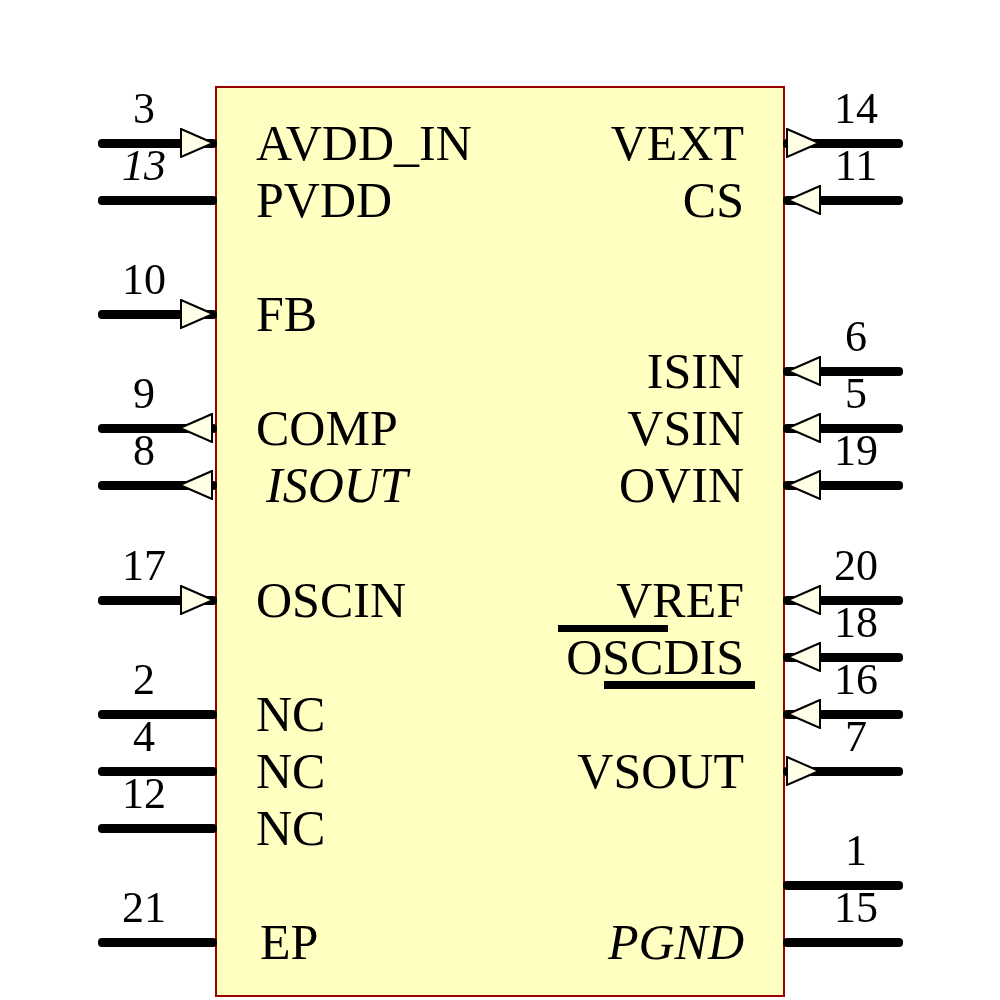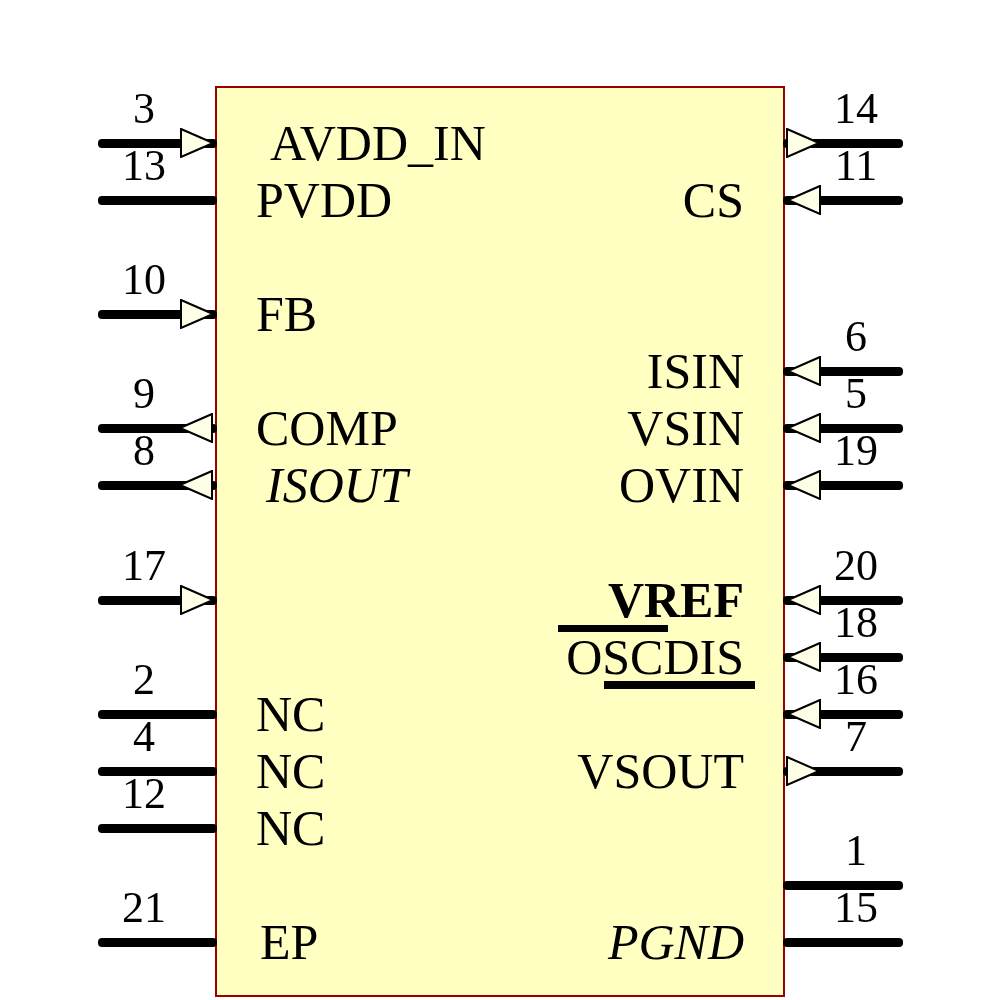--- a/index.html
+++ b/index.html
@@ -55,23 +55,23 @@
 </head>
 <body>
 
 <div id="canvas" style="background: rgb(255, 255, 255);">
   <div class="chip-body" style="left: 215px; top: 86px; width: 570px; height: 911px; background: rgb(255, 255, 194); border-color: rgb(153, 0, 0);"></div>
 <div class="pin-line" style="background: rgb(0, 0, 0); top: 139px; left: 98px; width: 119px;"></div>
     <svg width="34" height="30" viewBox="0 0 34 30" class="pin-arrow" style="left: 180px; top: 128px;">
       <polygon points="1,1 33,15 1,29" fill="#FFFFE8" stroke="#000000" stroke-width="2" stroke-linejoin="miter"></polygon>
     </svg>
     <div class="pin-number" style="left: 144px; top: 87px;">3</div>
-    <div class="pin-label" style="top: 118px; left: 270px;">AVDD_IN</div>
+    <div class="pin-label" style="top: 118px; left: 256px;">AVDD_IN</div>
     <div class="pin-line" style="background: rgb(0, 0, 0); top: 196px; left: 98px; width: 119px;"></div>
-    <div class="pin-number" style="left: 144px; top: 144px;">13</div>
+    <div class="pin-number" style="left: 144px; top: 144px; font-style: italic;">13</div>
     <div class="pin-label" style="top: 175px; left: 256px;">PVDD</div>
     <div class="pin-line" style="background: rgb(0, 0, 0); top: 310px; left: 98px; width: 119px;"></div>
     <svg width="34" height="30" viewBox="0 0 34 30" class="pin-arrow" style="left: 180px; top: 299px;">
       <polygon points="1,1 33,15 1,29" fill="#FFFFE8" stroke="#000000" stroke-width="2" stroke-linejoin="miter"></polygon>
     </svg>
     <div class="pin-number" style="left: 144px; top: 258px;">10</div>
     <div class="pin-label" style="top: 289px; left: 256px;">FB</div>
     <div class="pin-line" style="background: rgb(0, 0, 0); top: 424px; left: 98px; width: 119px;"></div>
     <svg width="34" height="30" viewBox="0 0 34 30" class="pin-arrow" style="left: 179px; top: 413px;">
       <polygon points="33,1 1,15 33,29" fill="#FFFFE8" stroke="#000000" stroke-width="2" stroke-linejoin="miter"></polygon>
@@ -82,37 +82,39 @@
     <svg width="34" height="30" viewBox="0 0 34 30" class="pin-arrow" style="left: 179px; top: 470px;">
       <polygon points="33,1 1,15 33,29" fill="#FFFFE8" stroke="#000000" stroke-width="2" stroke-linejoin="miter"></polygon>
     </svg>
     <div class="pin-number" style="left: 144px; top: 429px;">8</div>
     <div class="pin-label" style="top: 460px; left: 266px; font-style: italic;">ISOUT</div>
     <div class="pin-line" style="background: rgb(0, 0, 0); top: 596px; left: 98px; width: 119px;"></div>
     <svg width="34" height="30" viewBox="0 0 34 30" class="pin-arrow" style="left: 180px; top: 585px;">
       <polygon points="1,1 33,15 1,29" fill="#FFFFE8" stroke="#000000" stroke-width="2" stroke-linejoin="miter"></polygon>
     </svg>
     <div class="pin-number" style="left: 144px; top: 544px;">17</div>
+    <div class="pin-label" style="top: 575px; left: 256px;">OSCIN</div>
     <div class="pin-line" style="background: rgb(0, 0, 0); top: 710px; left: 98px; width: 119px;"></div>
     <div class="pin-number" style="left: 144px; top: 658px;">2</div>
     <div class="pin-label" style="top: 689px; left: 256px;">NC</div>
     <div class="pin-line" style="background: rgb(0, 0, 0); top: 767px; left: 98px; width: 119px;"></div>
     <div class="pin-number" style="left: 144px; top: 715px;">4</div>
     <div class="pin-label" style="top: 746px; left: 256px;">NC</div>
     <div class="pin-line" style="background: rgb(0, 0, 0); top: 824px; left: 98px; width: 119px;"></div>
     <div class="pin-number" style="left: 144px; top: 772px;">12</div>
     <div class="pin-label" style="top: 803px; left: 256px;">NC</div>
     <div class="pin-line" style="background: rgb(0, 0, 0); top: 938px; left: 98px; width: 119px;"></div>
     <div class="pin-number" style="left: 144px; top: 886px;">21</div>
     <div class="pin-label" style="top: 917px; left: 260px;">EP</div>
     <div class="pin-line" style="background: rgb(0, 0, 0); top: 139px; left: 783px; width: 120px;"></div>
     <svg width="34" height="30" viewBox="0 0 34 30" class="pin-arrow" style="left: 786px; top: 128px;">
       <polygon points="1,1 33,15 1,29" fill="#FFFFE8" stroke="#000000" stroke-width="2" stroke-linejoin="miter"></polygon>
     </svg>
     <div class="pin-number" style="left: 856px; top: 87px;">14</div>
+    <div class="pin-label" style="top: 118px; right: 256px; justify-content: flex-end;">VEXT</div>
     <div class="pin-line" style="background: rgb(0, 0, 0); top: 196px; left: 783px; width: 120px;"></div>
     <svg width="34" height="30" viewBox="0 0 34 30" class="pin-arrow" style="left: 787px; top: 185px;">
       <polygon points="33,1 1,15 33,29" fill="#FFFFE8" stroke="#000000" stroke-width="2" stroke-linejoin="miter"></polygon>
     </svg>
     <div class="pin-number" style="left: 856px; top: 144px;">11</div>
     <div class="pin-label" style="top: 175px; right: 256px; justify-content: flex-end;">CS</div>
     <div class="pin-line" style="background: rgb(0, 0, 0); top: 367px; left: 783px; width: 120px;"></div>
     <svg width="34" height="30" viewBox="0 0 34 30" class="pin-arrow" style="left: 787px; top: 356px;">
       <polygon points="33,1 1,15 33,29" fill="#FFFFE8" stroke="#000000" stroke-width="2" stroke-linejoin="miter"></polygon>
     </svg>
@@ -128,21 +130,21 @@
     <svg width="34" height="30" viewBox="0 0 34 30" class="pin-arrow" style="left: 787px; top: 470px;">
       <polygon points="33,1 1,15 33,29" fill="#FFFFE8" stroke="#000000" stroke-width="2" stroke-linejoin="miter"></polygon>
     </svg>
     <div class="pin-number" style="left: 856px; top: 429px;">19</div>
     <div class="pin-label" style="top: 460px; right: 256px; justify-content: flex-end;">OVIN</div>
     <div class="pin-line" style="background: rgb(0, 0, 0); top: 596px; left: 783px; width: 120px;"></div>
     <svg width="34" height="30" viewBox="0 0 34 30" class="pin-arrow" style="left: 787px; top: 585px;">
       <polygon points="33,1 1,15 33,29" fill="#FFFFE8" stroke="#000000" stroke-width="2" stroke-linejoin="miter"></polygon>
     </svg>
     <div class="pin-number" style="left: 856px; top: 544px;">20</div>
-    <div class="pin-label" style="top: 575px; right: 256px; justify-content: flex-end; font-weight: bold;">VREF</div>
+    <div class="pin-label" style="top: 575px; right: 256px; justify-content: flex-end;">VREF</div>
     <div class="pin-line" style="background: rgb(0, 0, 0); top: 653px; left: 783px; width: 120px;"></div>
     <svg width="34" height="30" viewBox="0 0 34 30" class="pin-arrow" style="left: 787px; top: 642px;">
       <polygon points="33,1 1,15 33,29" fill="#FFFFE8" stroke="#000000" stroke-width="2" stroke-linejoin="miter"></polygon>
     </svg>
     <div class="pin-number" style="left: 856px; top: 601px;">18</div>
     <div class="pin-label" style="top: 632px; right: 256px; justify-content: flex-end;">OSCDIS</div>
     <div class="overline-bar" style="left: 558px; top: 625px; width: 110px; height: 7px;"></div>
     <div class="pin-line" style="background: rgb(0, 0, 0); top: 710px; left: 783px; width: 120px;"></div>
     <svg width="34" height="30" viewBox="0 0 34 30" class="pin-arrow" style="left: 787px; top: 699px;">
       <polygon points="33,1 1,15 33,29" fill="#FFFFE8" stroke="#000000" stroke-width="2" stroke-linejoin="miter"></polygon>

